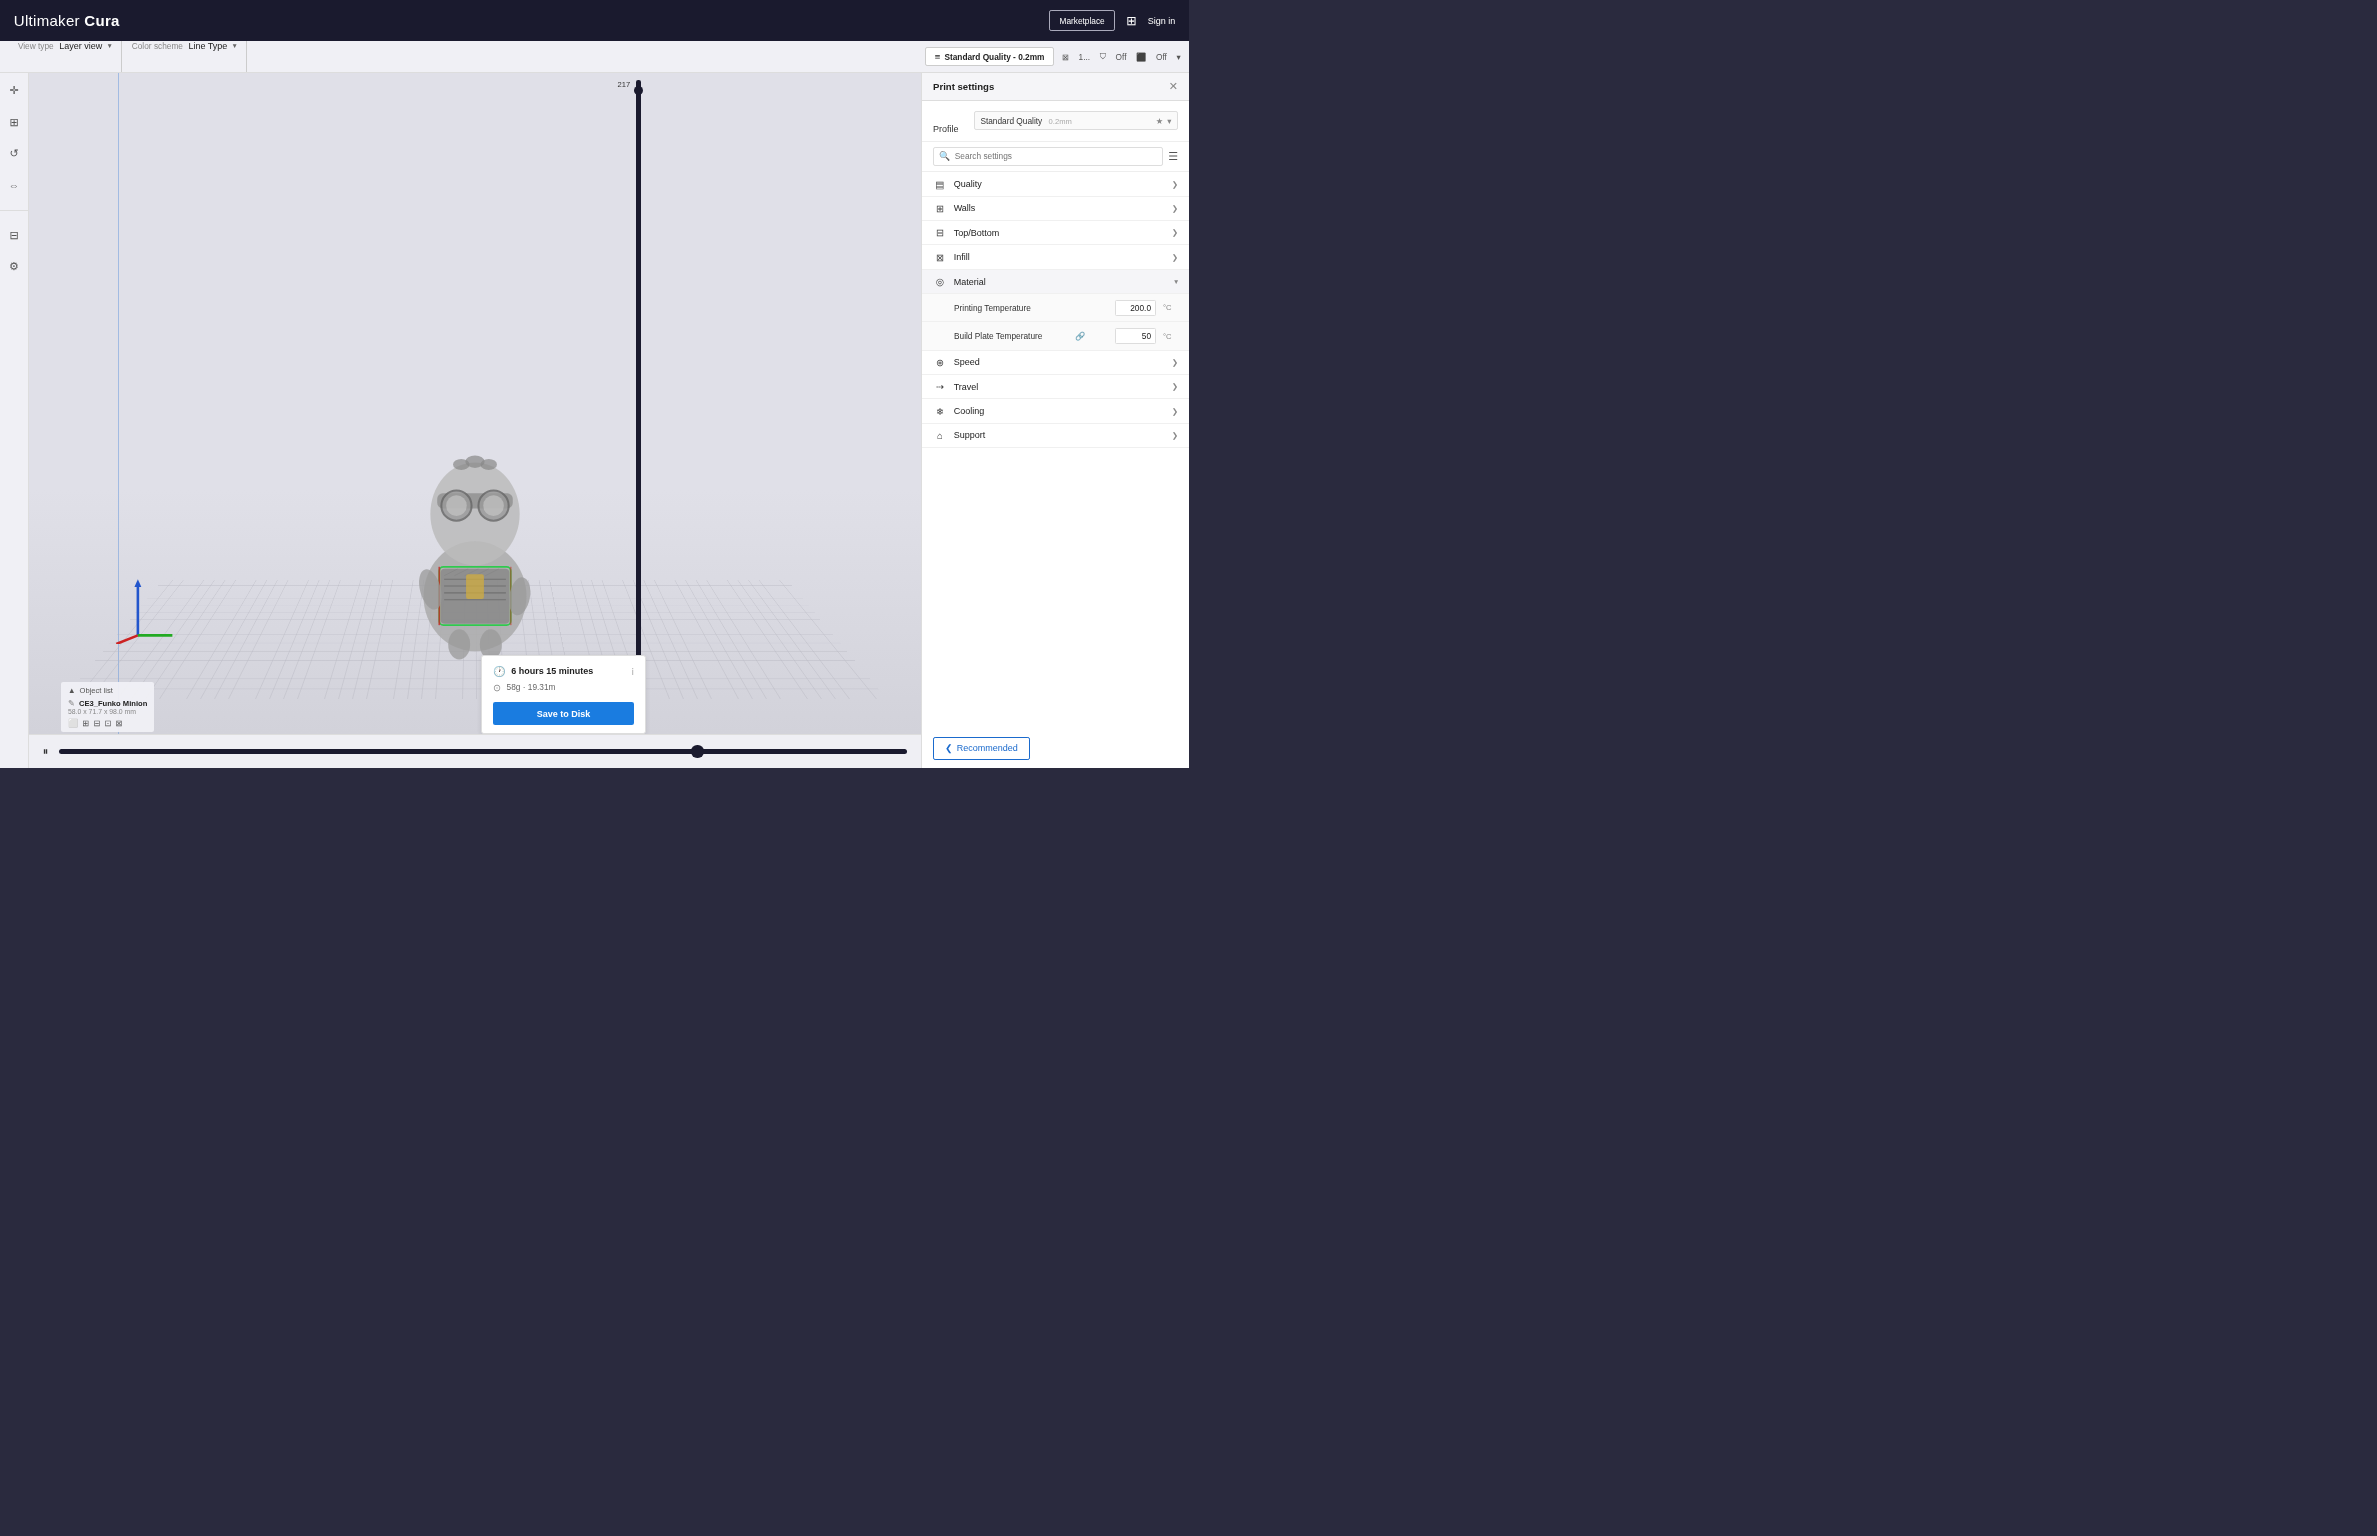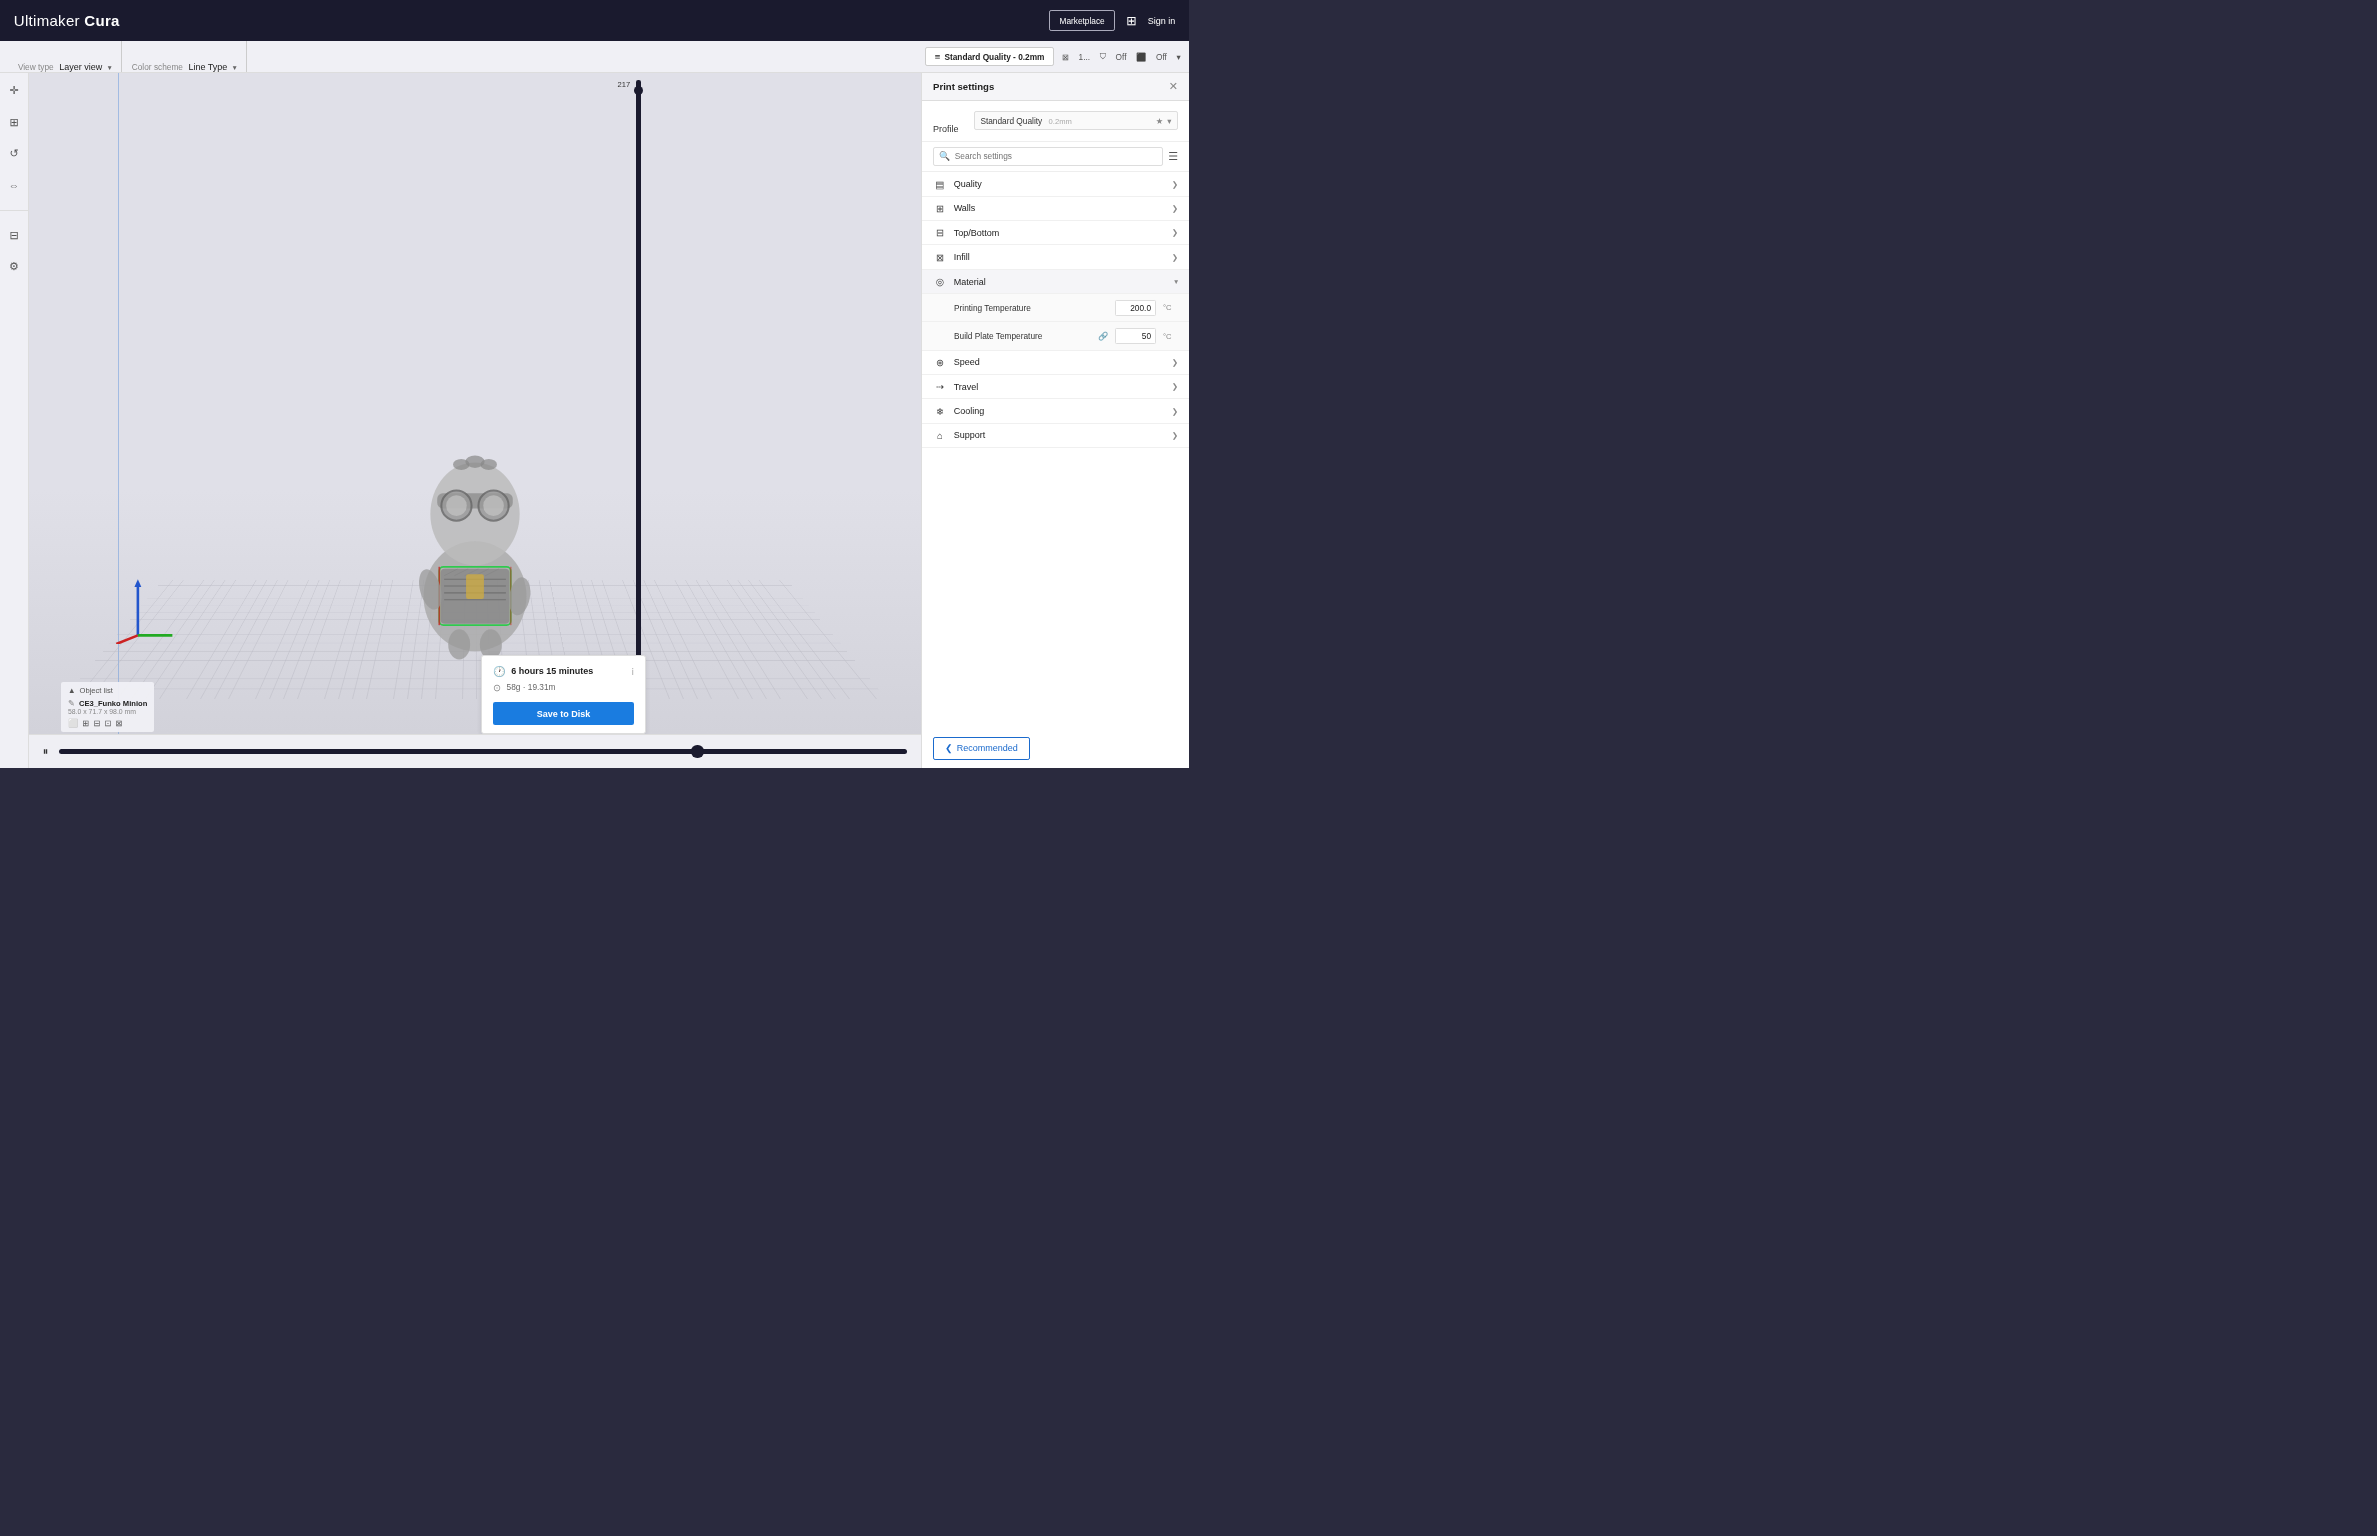--- a/index.html
+++ b/index.html
@@ -73,21 +73,21 @@
       background: #f0f0f5;
       height: 32px;
       display: flex;
       align-items: center;
       padding: 0 8.3px;
       gap: 0;
       border-bottom: 0.7px solid #ddd;
     }
     .toolbar-section {
       display: flex;
-      align-items: flex-end;
+      align-items: flex-start;
       gap: 5.5px;
       padding: 0 9.6px;
       border-right: 0.7px solid #ccc;
       height: 100%;
     }
     .toolbar-section:last-child { border-right: none; }
     .toolbar-label { color: #888; font-size: 8.3px; }
     .toolbar-select {
       background: transparent;
       border: none;
@@ -384,20 +384,21 @@
     .sub-item-label { flex: 1; font-size: 8.3px; color: #333; }
     .sub-item-value {
       border: 0.7px solid #ddd;
       border-radius: 1.4px;
       padding: 2.1px 4.1px;
       font-size: 8.3px;
       color: #222;
       background: white;
       min-width: 41px;
       text-align: right;
+      margin-left: 23px;
     }
     .sub-item-unit { font-size: 7.6px; color: #888; min-width: 15px; }
     .link-icon { color: #888; font-size: 8.3px; cursor: pointer; }
 
     
     .recommended-btn {
       margin: 8.3px 11px;
       border: 1px solid #1a6acd;
       color: #1a6acd;
       background: white;

